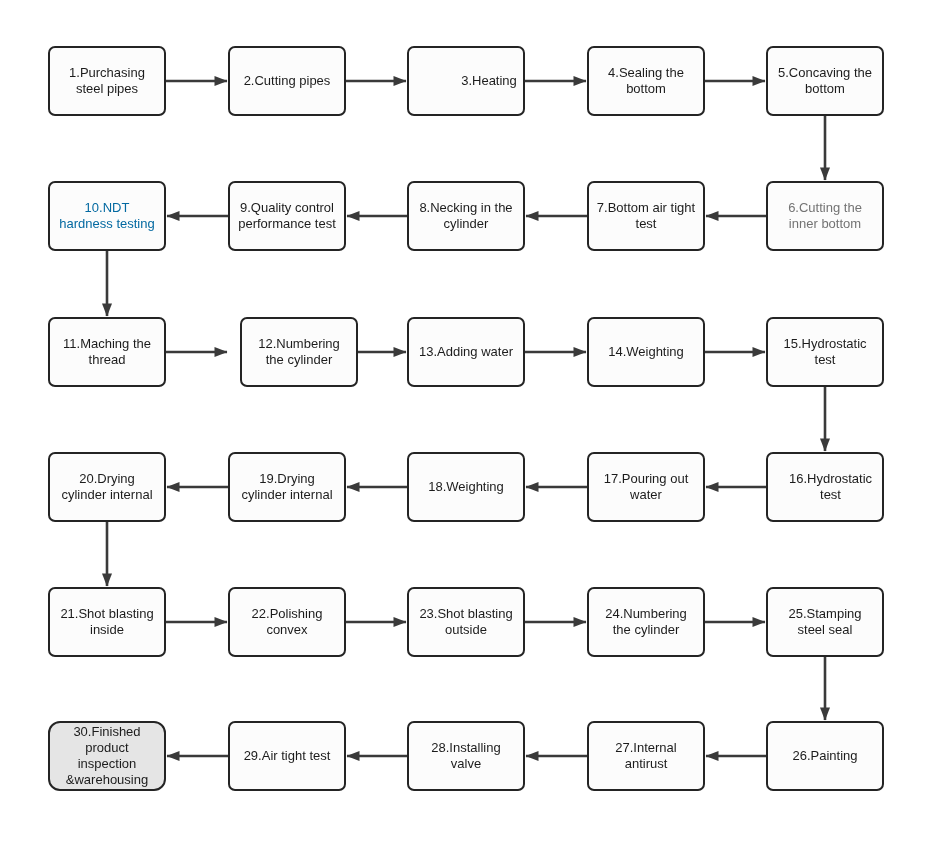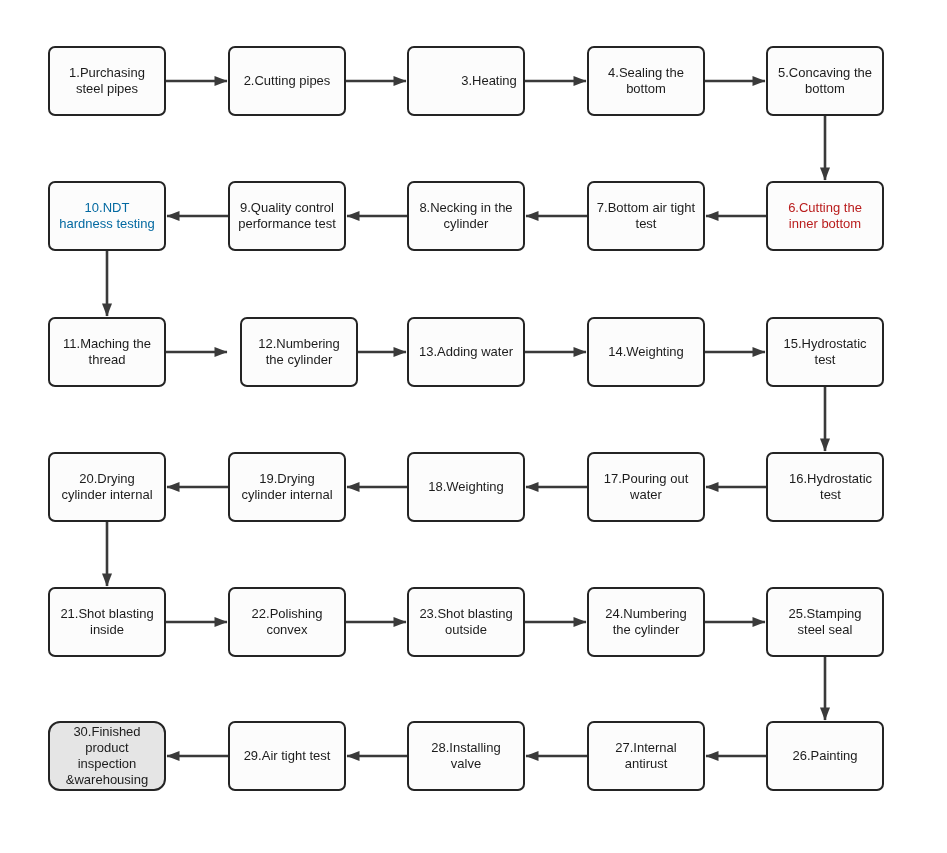--- a/index.html
+++ b/index.html
@@ -88,21 +88,21 @@
   </div>
       <div class="node" style="left: 587px; top: 46px; background: rgb(252, 252, 252); border-color: rgb(36, 36, 36);">
     <span class="node-label" style="color: rgb(28, 28, 28);">4.Sealing the
 bottom</span>
   </div>
       <div class="node" style="left: 766px; top: 46px; background: rgb(252, 252, 252); border-color: rgb(36, 36, 36);">
     <span class="node-label" style="color: rgb(28, 28, 28);">5.Concaving the
 bottom</span>
   </div>
       <div class="node" style="left: 766px; top: 181px; background: rgb(252, 252, 252); border-color: rgb(36, 36, 36);">
-    <span class="node-label" style="color: #b91c1c;">6.Cutting the
+    <span class="node-label" style="color: #737373;">6.Cutting the
 inner bottom</span>
   </div>
       <div class="node" style="left: 587px; top: 181px; background: rgb(252, 252, 252); border-color: rgb(36, 36, 36);">
     <span class="node-label" style="color: rgb(28, 28, 28);">7.Bottom air tight
 test</span>
   </div>
       <div class="node" style="left: 407px; top: 181px; background: rgb(252, 252, 252); border-color: rgb(36, 36, 36);">
     <span class="node-label" style="color: rgb(28, 28, 28);">8.Necking in the
 cylinder</span>
   </div>

